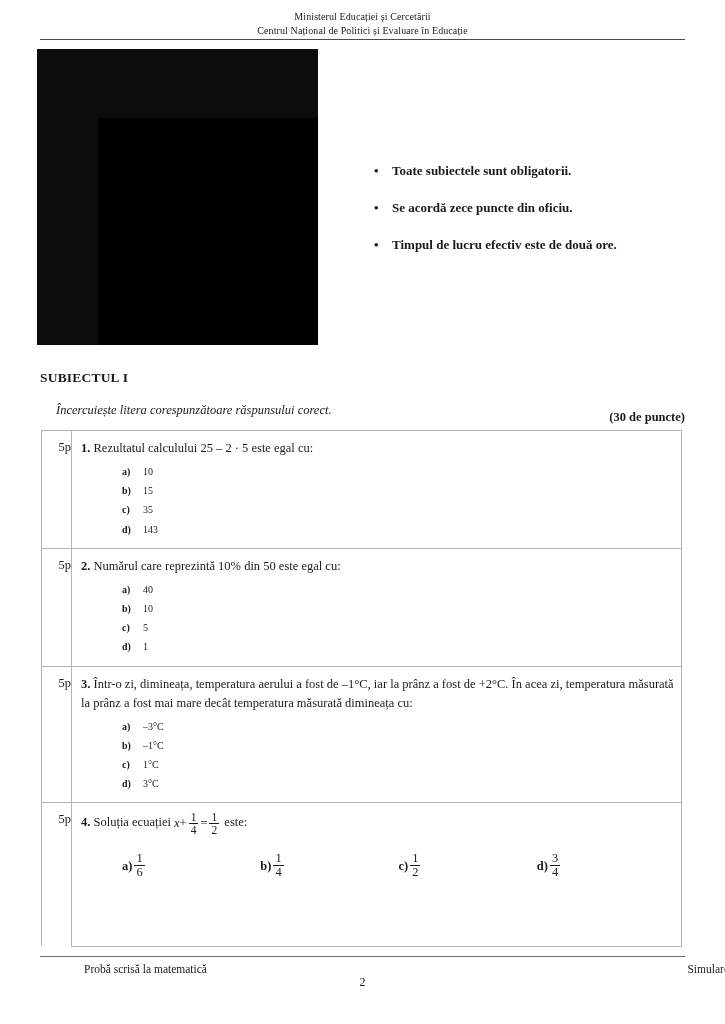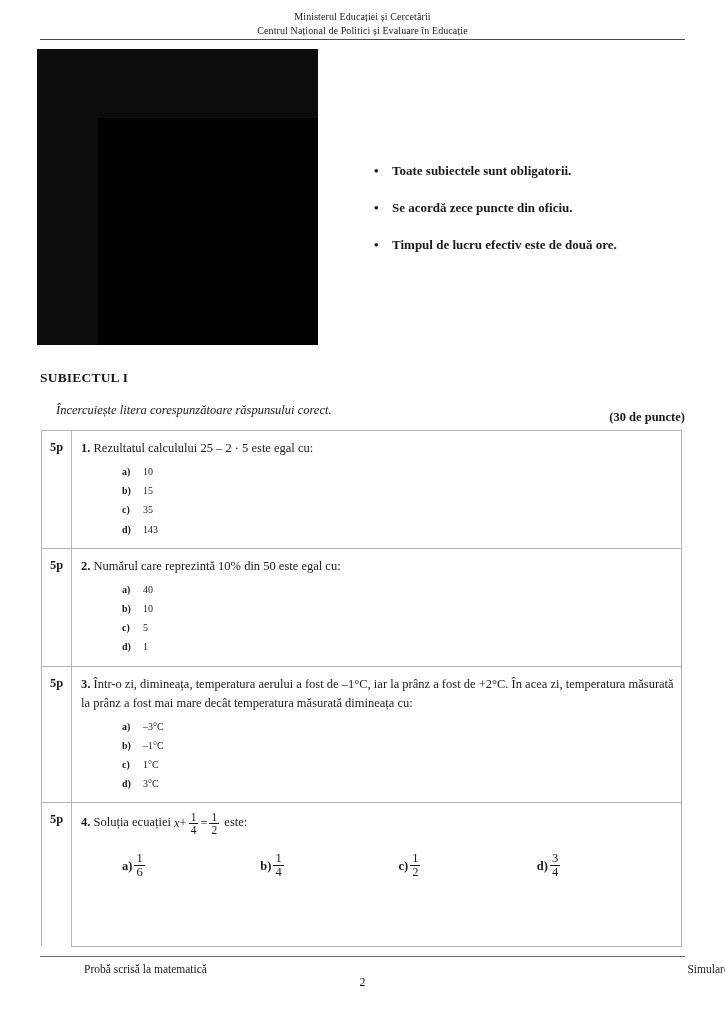--- a/index.html
+++ b/index.html
@@ -134,22 +134,22 @@
   .qtable td {
     border: 1px solid #b4b4b4;
     vertical-align: top;
     padding: 0;
   }
   .qtable tr.row-q td { border-bottom: none; }
   .qtable tr.row-a td { border-top: none; }
 
   .col-points {
     width: 29px;
-    text-align: center;
-    font-weight: bold;
+    text-align: right;
+    font-weight: normal;
     font-size: 12.5px;
   }
   .points-label {
     display: block;
     padding-top: 9px;
     line-height: 14px;
   }
   .col-body {
     padding: 0 6px 0 9px !important;
   }

